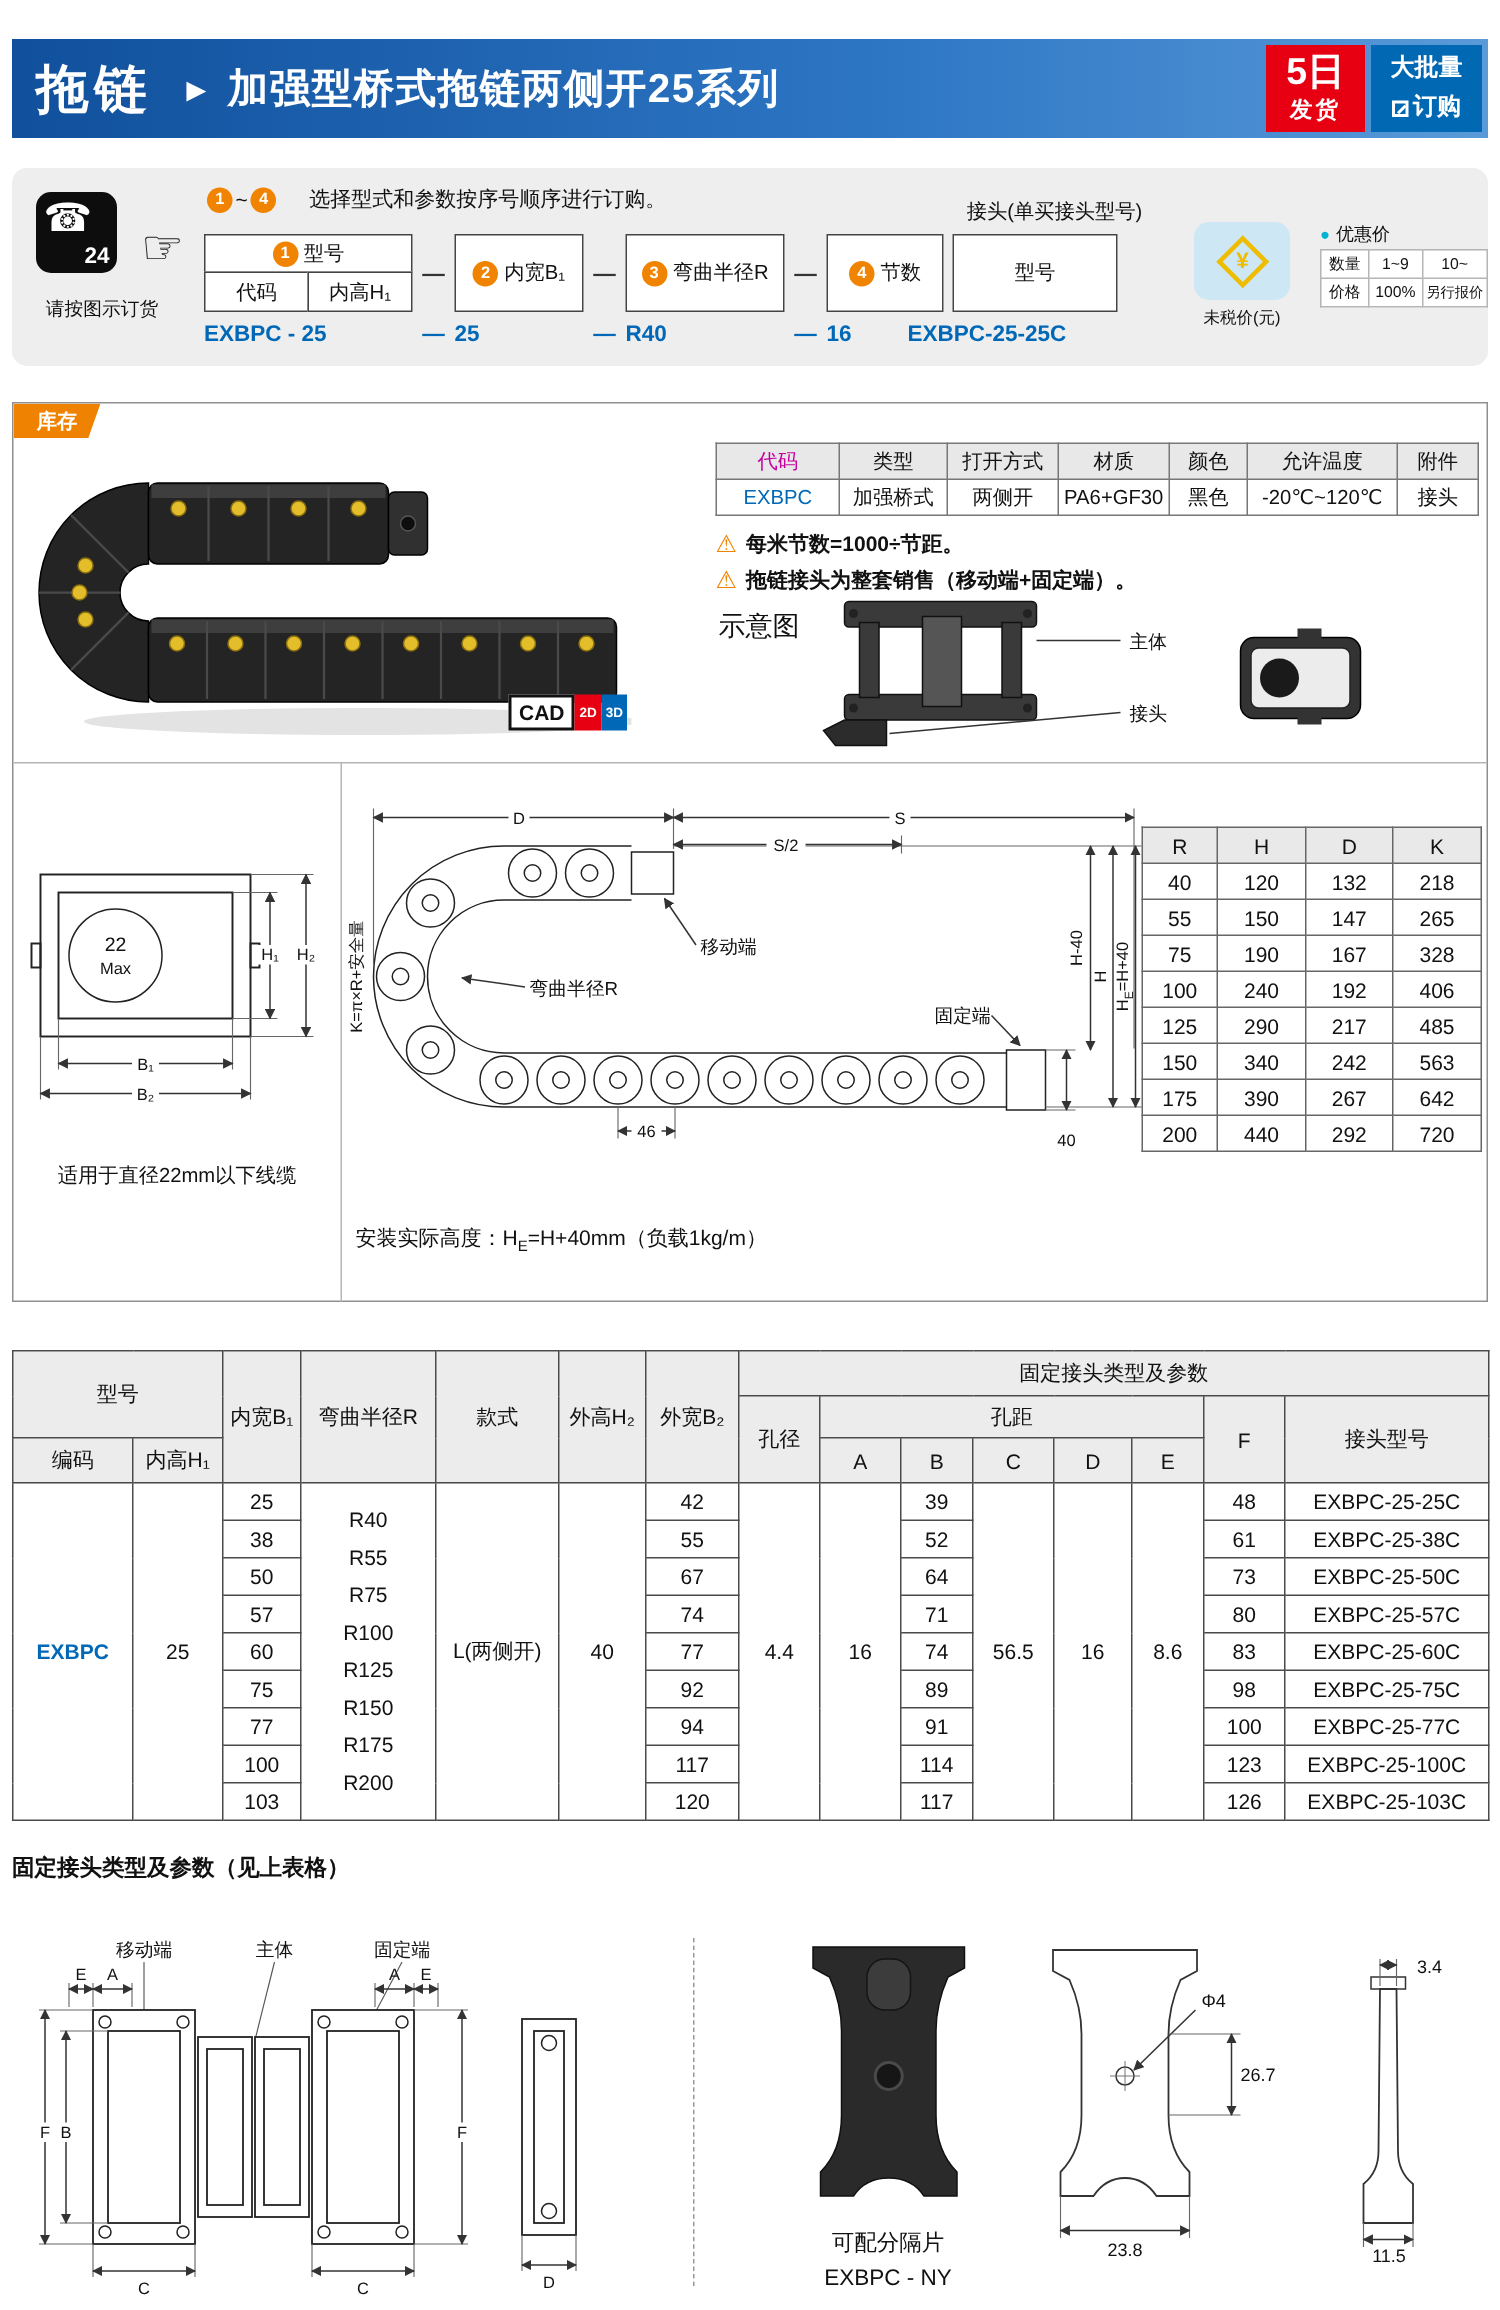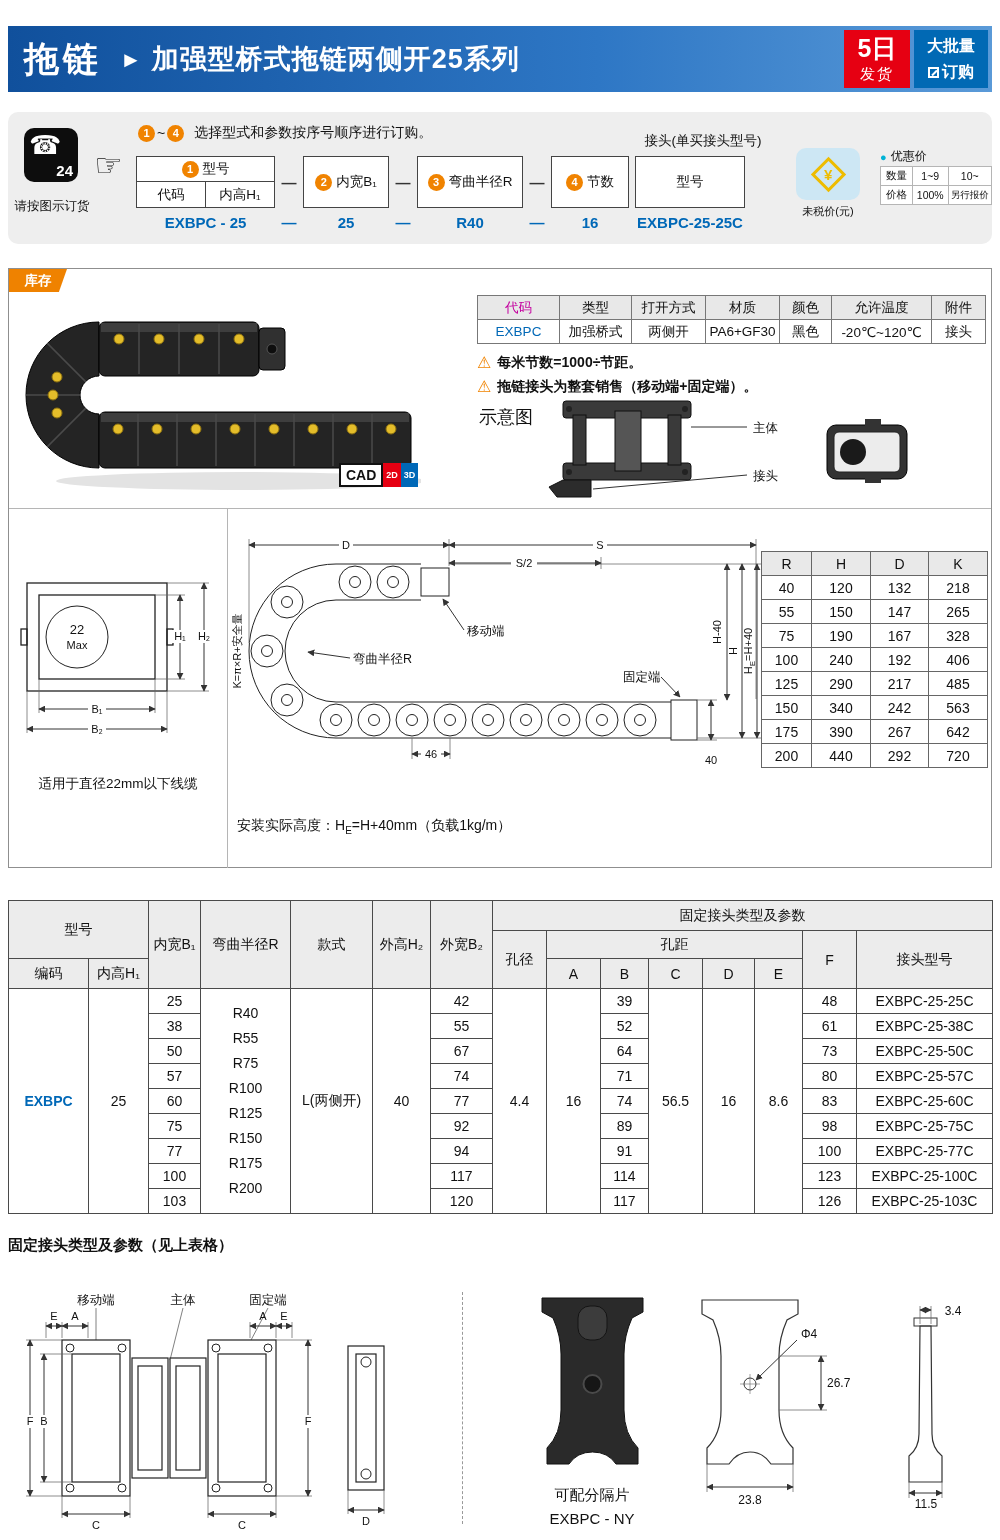--- a/index.html
+++ b/index.html
@@ -11,37 +11,37 @@
 svg .lbl{font-size:12.5px}
 
 .header{position:absolute;left:8px;top:26px;width:984px;height:66px;background:linear-gradient(90deg,#10509c,#2e77c5 60%,#5a9ad8);display:flex;align-items:center;color:#fff}
 .h-cat{font-size:35px;font-weight:bold;margin-left:16px;letter-spacing:4px}
 .h-arrow{font-size:22px;margin:2px 10px 0 18px}
 .h-title{font-size:27px;font-weight:bold;letter-spacing:1px}
 .badge{position:absolute;top:4px;height:58px;color:#fff;text-align:center;display:flex;flex-direction:column;justify-content:center}
 .badge-ship{left:836px;width:66px;background:#e60012}
 .badge-bulk{left:906px;width:74px;background:#0169b4}
 .bs-top{font-size:25px;font-weight:bold;line-height:29px}
-.bs-bot{font-size:15px;font-weight:normal;line-height:22px;letter-spacing:2px}
+.bs-bot{font-size:15px;font-weight:bold;line-height:22px;letter-spacing:2px}
 .bb-line{font-size:16px;font-weight:bold;line-height:26px;display:flex;align-items:center;justify-content:center}
 .write-icon{width:11px;height:11px;border:2px solid #fff;display:inline-block;margin-right:3px;position:relative}
 .write-icon::after{content:"";position:absolute;left:1px;top:3px;width:7px;height:2px;background:#fff;transform:rotate(-45deg)}
 
 .order-box{position:absolute;left:8px;top:112px;width:984px;height:132px;background:#eee;border-radius:10px}
 .phone-icon{position:absolute;left:16px;top:16px;width:54px;height:54px;background:#0d0d0d;border-radius:10px;color:#fff}
 .phone-glyph{position:absolute;left:5px;top:2px;font-size:26px}
 .phone-24{position:absolute;right:5px;bottom:3px;font-size:15px;font-weight:bold}
-.phone-caption{position:absolute;left:0;top:86px;width:88px;text-align:center;font-size:12.5px}
+.phone-caption{position:absolute;left:16px;top:86px;width:88px;text-align:center;font-size:12.5px}
 .pointer{position:absolute;left:86px;top:34px;font-size:32px;color:#222}
 .instruction{position:absolute;left:128px;top:12px;display:flex;align-items:center;font-size:14px}
 .instruction .ncircle{margin:0 2px}
 .ncircle{display:inline-flex;align-items:center;justify-content:center;width:17px;height:17px;border-radius:50%;background:#f08300;color:#fff;font-size:11px;font-weight:bold;flex:none}
 .step-box,.step-cell{position:absolute;background:#fff;border:1px solid #444;display:flex;align-items:center;justify-content:center;gap:4px;font-size:13.5px}
 .dash{position:absolute;text-align:center;font-size:15px;font-weight:bold;color:#333;top:62px}
-.value{position:absolute;text-align:center;font-size:15px;font-weight:bold;color:#0068b7;top:102px}
+.value{position:absolute;font-size:15px;font-weight:bold;color:#0068b7;top:102px}
 .vdash{position:absolute;text-align:center;font-size:15px;font-weight:bold;color:#0068b7;top:102px}
 .joint-title{position:absolute;left:600px;top:20px;width:190px;text-align:center;font-size:13.5px}
 .yen-box{position:absolute;left:788px;top:36px;width:64px;height:52px;background:#cde7f4;border-radius:10px;display:flex;align-items:center;justify-content:center}
 .yen-diamond{width:25px;height:25px;border:3px solid #eebc00;transform:rotate(45deg);display:flex;align-items:center;justify-content:center}
 .yen-sign{transform:rotate(-45deg);color:#eebc00;font-weight:bold;font-size:15px}
 .tax-note{position:absolute;left:776px;top:92px;width:88px;text-align:center;font-size:11px}
 .discount{position:absolute;left:872px;top:36px;display:flex;align-items:center;gap:4px;font-size:12px}
 .disc-dot{color:#00b3d6;font-size:11px}
 .price-table{position:absolute;left:872px;top:54px;border-collapse:collapse;table-layout:fixed}
 .price-table td{border:1px solid #b5b5b5;background:#fff;font-size:10.5px;text-align:center;height:19px;padding:0 2px}
@@ -119,21 +119,21 @@
   <div class="phone-icon">
     <span class="phone-glyph">☎</span>
     <span class="phone-24">24</span>
   </div>
   <div class="phone-caption">请按图示订货</div>
   <div class="pointer">☞</div>
   <div class="instruction">
     <span class="ncircle">1</span>
     <span>~</span>
     <span class="ncircle">4</span>
-    <span style="margin-left:8px">选择型式和参数按序号顺序进行订购。</span>
+    <span style="margin-left:20px">选择型式和参数按序号顺序进行订购。</span>
   </div>
 
   <div class="step-box" style="left:128px;top:44px;width:139px;height:26px">
     <span class="ncircle">1</span>
     <span>型号</span>
   </div>
   <div class="step-cell" style="left:128px;top:69px;width:70px;height:27px">
         <span>代码</span>
       </div>
   <div class="step-cell" style="left:197px;top:69px;width:70px;height:27px">

